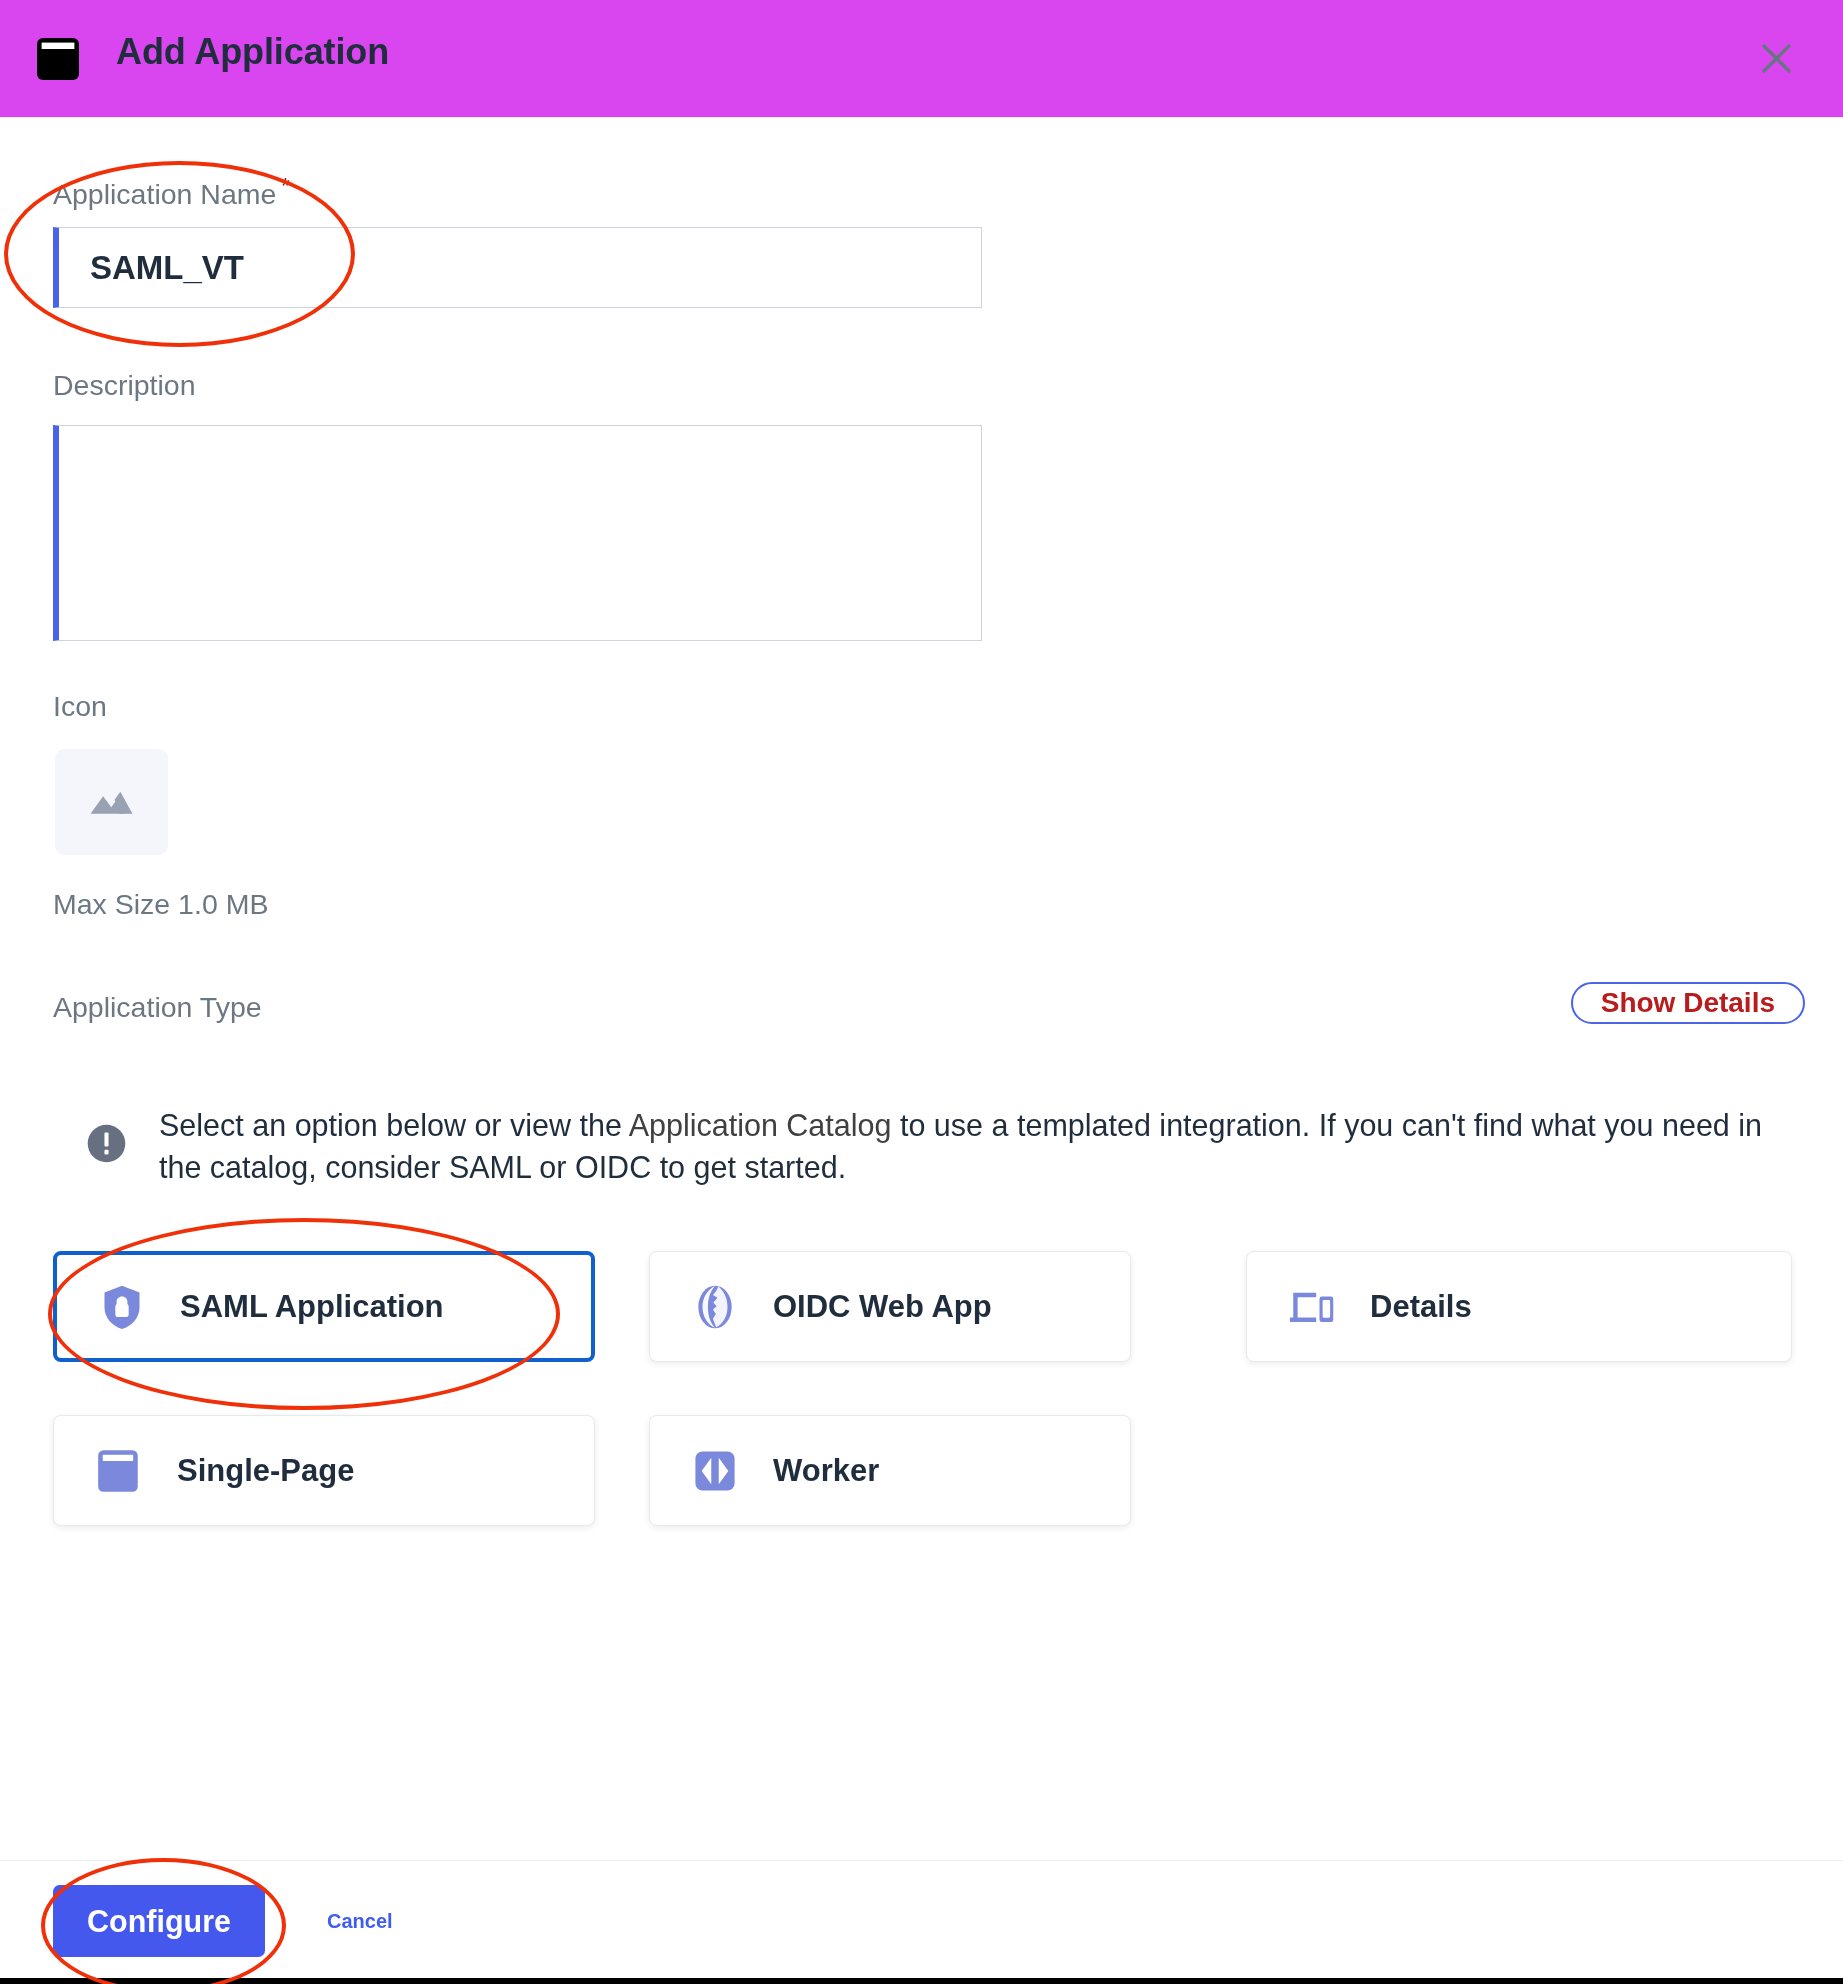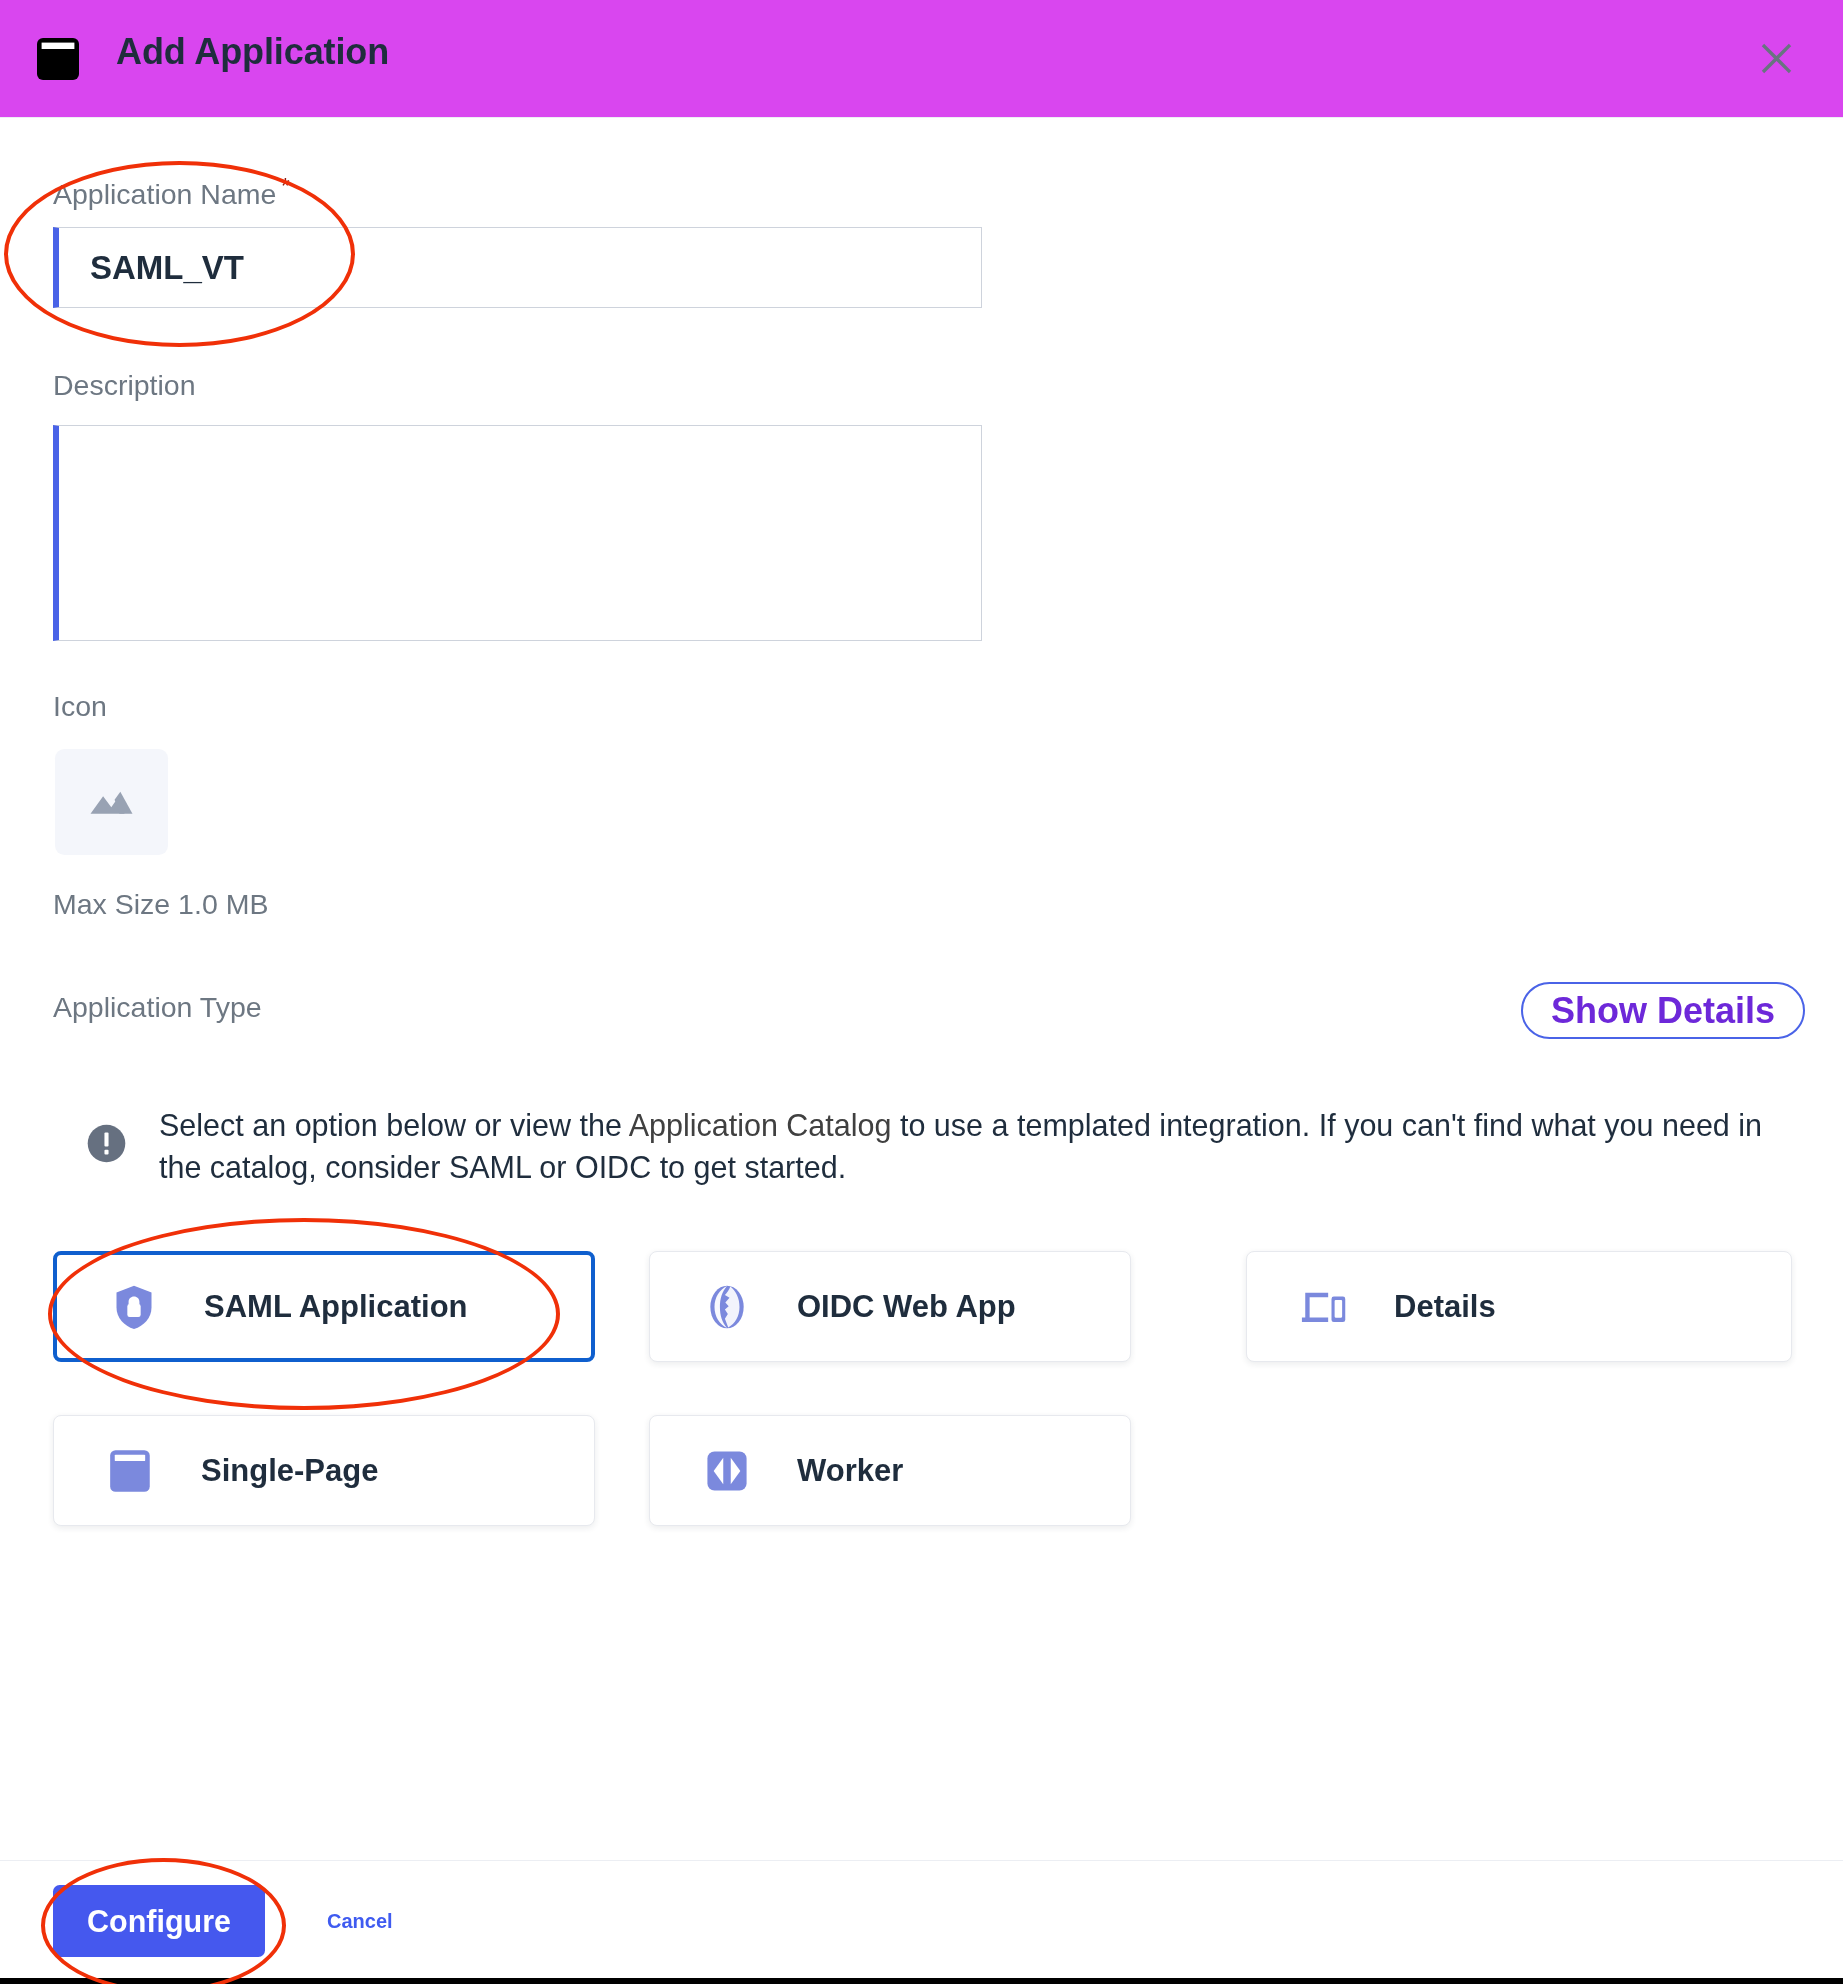--- a/index.html
+++ b/index.html
@@ -107,27 +107,27 @@
     left: 53px; top: 888px;
     font-size: 28.5px;
     color: #6d7782;
   }
 
   
   #app-type-label { left: 53px; top: 991px; }
   .show-details-btn {
     position: absolute;
     right: 38px; top: 982px;
-    height: 57px;
+    height: 42px;
     padding: 0 28px;
     background: #ffffff;
     border: 2.7px solid #4a63e7;
     border-radius: 29px;
-    color: #6d28d9;
-    font-size: 36px;
+    color: #b91c1c;
+    font-size: 28px;
     font-weight: bold;
     font-family: "Liberation Sans", sans-serif;
     cursor: pointer;
     display: flex;
     align-items: center;
     justify-content: center;
   }
 
   
   .info-banner {
@@ -163,23 +163,22 @@
   .type-card {
     position: absolute;
     box-sizing: border-box;
     height: 111px;
     background: #ffffff;
     border: 0.7px solid #e7e9ee;
     border-radius: 8px;
     box-shadow: 0 2px 6px rgba(30,40,60,0.09);
     display: flex;
     align-items: center;
-    padding-left: 52px;
-    cursor: pointer;
-    gap: 12px;
+    padding-left: 40px;
+    cursor: pointer;
   }
   .type-card.selected {
     border: 4.6px solid #0f5fce;
     box-shadow: none;
   }
   .card-icon {
     flex: 0 0 auto;
     width: 50px; height: 50px;
     display: flex;
     align-items: center;

